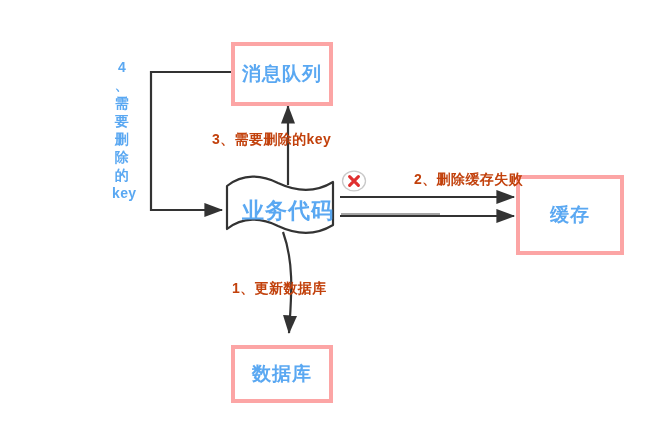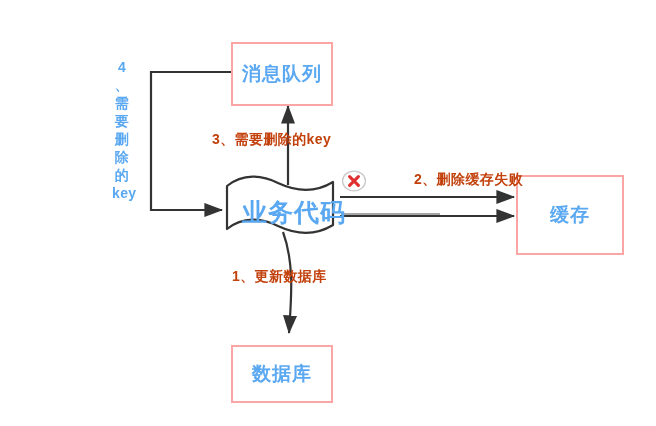--- a/index.html
+++ b/index.html
@@ -26,21 +26,21 @@
     height: 426px;
   }
   .node {
     position: absolute;
     box-sizing: border-box;
     display: flex;
     align-items: center;
     justify-content: center;
   }
   .node-box {
-    border: 2px solid #fca5a5;
+    border: 4px solid #fca5a5;
     background: #ffffff;
   }
   .node-label {
     color: #5aa8f2;
     font-weight: bold;
     font-size: 19px;
     letter-spacing: 1px;
     white-space: nowrap;
   }
   .edge-label {
@@ -66,21 +66,21 @@
   }
   .fail-icon {
     position: absolute;
     width: 26px;
     height: 22px;
   }
   .proc-label {
     position: absolute;
     color: #5aa8f2;
     font-weight: bold;
-    font-size: 25px;
+    font-size: 22px;
     letter-spacing: 1px;
     white-space: nowrap;
   }
 </style>
 </head>
 <body>
 
 <div id="canvas">
 
   <svg class="wires" viewBox="0 0 656 426" xmlns="http://www.w3.org/2000/svg">
@@ -135,21 +135,21 @@
 
   <div class="node node-box" style="left:231px; top:345px; width:102px; height:58px;">
     <span class="node-label">数据库</span>
   </div>
 
   <div class="edge-label" style="left:212px; top:131px;">3、需要删除的key</div>
 
   <div class="edge-label" style="left:371px; top:171px;margin-left:43px;">2、删除缓存失败</div>
 
 
-  <div class="edge-label" style="left:232px; top:268px;">1、更新数据库</div>
+  <div class="edge-label" style="left:232px; top:280px;">1、更新数据库</div>
 
   <div class="edge-label-vertical" id="vlabel4" style="left:112px; top:58px;">
       <span class="v-char">4</span>
       <span class="v-char">、</span>
       <span class="v-char">需</span>
       <span class="v-char">要</span>
       <span class="v-char">删</span>
       <span class="v-char">除</span>
       <span class="v-char">的</span>
       <span class="v-char">key</span>

